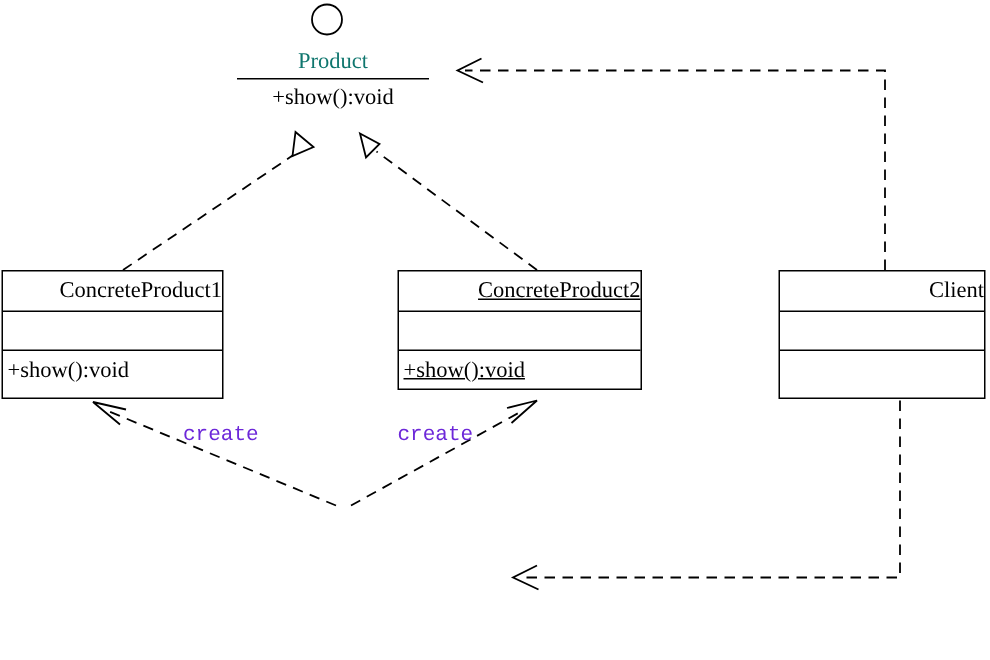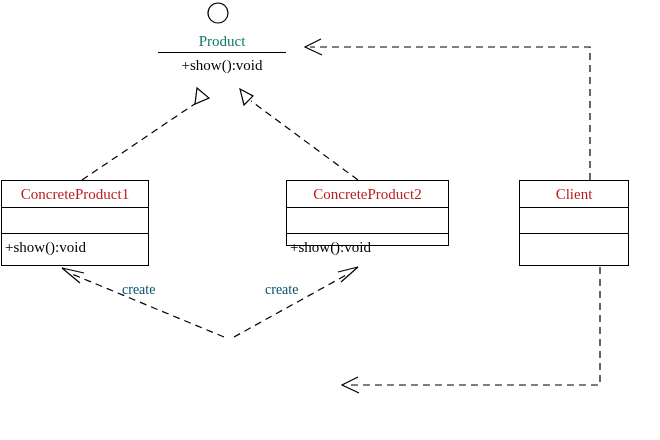--- a/index.html
+++ b/index.html
@@ -31,24 +31,24 @@
   }
   .compartment {
     box-sizing: border-box;
     width: 100%;
     position: relative;
   }
   .comp-div {
     border-top: 1px solid #000000;
   }
   .cls-name {
-    text-align: center;
+    text-align: right;
     font-size: 15px;
     line-height: 26px;
-    color: #b91c1c;
+    color: #000000;
     white-space: nowrap;
   }
   .cls-member {
     text-align: left;
     font-size: 15px;
     line-height: 26px;
     color: #000000;
     padding-left: 3px;
     white-space: nowrap;
   }
@@ -71,23 +71,24 @@
     font-size: 15px;
     line-height: 24px;
     text-align: center;
     color: #000000;
     white-space: nowrap;
   }
   .edge-label {
     position: absolute;
     font-size: 14px;
     line-height: 16px;
-    color: #0c4a6e;
+    color: #6d28d9;
     white-space: nowrap;
     background: transparent;
+    font-family: Liberation Mono, monospace;
   }
 </style>
 </head>
 <body>
 
 <div id="canvas">
 
   <svg id="diagram" viewBox="0 0 660 440" xmlns="http://www.w3.org/2000/svg">
 
     <g>
@@ -127,27 +128,27 @@
     <div class="iface-name">Product</div>
     <div class="iface-member">+show():void</div>
   </div>
 
   <div class="clsbox" style="left:1px; top:180px; width:148px; height:86px;">
     <div class="compartment cls-name">ConcreteProduct1</div>
     <div class="compartment comp-div cls-empty cls-member"></div>
     <div class="compartment comp-div cls-member">+show():void</div>
   </div>
 
-  <div class="clsbox" style="left:286px; top:180px; width:163px; height:66px;">
+  <div class="clsbox" style="left:265px; top:180px; width:163px; height:80px;text-decoration:underline;">
     <div class="compartment cls-name">ConcreteProduct2</div>
     <div class="compartment comp-div cls-empty cls-member"></div>
     <div class="compartment comp-div cls-member">+show():void</div>
   </div>
 
-  <div class="clsbox" style="left:519px; top:180px; width:110px; height:86px;">
+  <div class="clsbox" style="left:519px; top:180px; width:138px; height:86px;">
     <div class="compartment cls-name">Client</div>
     <div class="compartment comp-div cls-empty cls-member"></div>
     <div class="compartment comp-div cls-empty cls-member"></div>
   </div>
 
 
   <div class="edge-label" style="left:122px; top:282px;">create</div>
 
   <div class="edge-label" style="left:265px; top:282px;">create</div>
 

